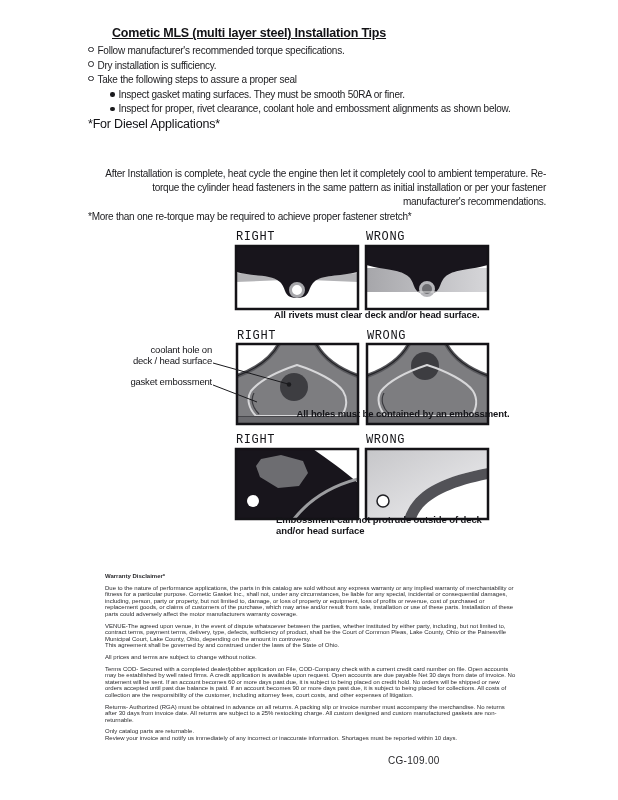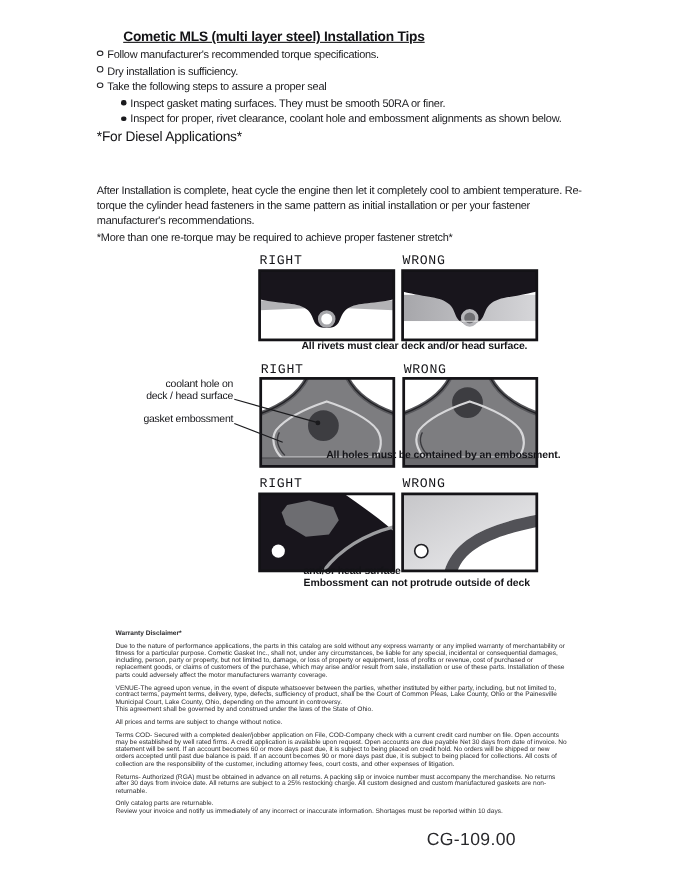--- a/index.html
+++ b/index.html
@@ -18,30 +18,30 @@
     border-radius:50%;margin-right:4px;vertical-align:2px;
   }
   .b2{margin-left:22px;}
   .b2::before{
     content:'';display:inline-block;width:4.5px;height:4.5px;background:#1a1a1d;
     border-radius:50%;margin-right:4px;vertical-align:1px;
   }
   .h2{left:88px;top:117px;font-size:12.5px;font-weight:normal;letter-spacing:-0.2px;color:#131316;}
   .para{left:88px;width:458px;font-size:10px;line-height:14px;letter-spacing:-0.25px;color:#1b1b1e;}
   .p1{top:134px;}
-  .p2{top:167px;}
+  .p2{top:167px;text-align:right;}
   .note{top:210px;}
   .dg-header{width:122px;text-align:left;font-size:12px;letter-spacing:0.6px;color:#141418;font-family:Liberation Mono, monospace;}
   .dg-caption{font-size:9.5px;font-weight:bold;letter-spacing:-0.1px;color:#141418;line-height:10.5px;margin-left:40px;}
   .dg-label{width:102px;text-align:right;font-size:9.5px;letter-spacing:-0.2px;color:#141418;line-height:10.5px;}
   .warranty{left:105px;top:573px;width:412px;font-size:6px;line-height:6.6px;letter-spacing:0;color:#2b2b2e;}
   .warranty .wh{font-weight:bold;margin-bottom:5px;}
   .warranty .wp{margin-bottom:5px;}
   .warranty .wp0{margin-bottom:0;}
-  .footer-code{left:388px;top:755px;font-size:16px;letter-spacing:0.3px;color:#28282b;}
+  .footer-code{left:388px;top:755px;font-size:10px;letter-spacing:0.3px;color:#28282b;}
   svg{display:block;}
 </style>
 </head>
 <body>
 
 <div class="page">
 
   <div class="abs title">Cometic MLS (multi layer steel) Installation Tips</div>
 
   <div class="abs bullets">
@@ -184,22 +184,22 @@
 
   <div class="abs dg-label" style="left:110px;top:345px;">
     <div>coolant hole on</div>
     <div>deck / head surface</div>
   </div>
   <div class="abs dg-label" style="left:110px;top:377px;">gasket embossment</div>
 
   <div class="abs dg-caption" style="left:237px;top:409px;width:252px;text-align:center;">All holes must be contained by an embossment.</div>
 
   <div class="abs dg-caption" style="left:236px;top:515px;">
+    <div>Embossment can not protrude outside of deck</div>
     <div>and/or head surface</div>
-    <div>Embossment can not protrude outside of deck</div>
   </div>
 
   <div class="abs warranty">
     <div class="wh">Warranty Disclaimer*</div>
     <div class="wp">Due to the nature of performance applications, the parts in this catalog are sold without any express warranty or any implied warranty of merchantability or fitness for a particular purpose.  Cometic Gasket Inc., shall not, under any circumstances, be liable for any special, incidental or consequential damages, including, person, party or property, but not limited to, damage, or loss of property or equipment, loss of profits or revenue, cost of purchased or replacement goods, or claims of customers of the purchase, which may arise and/or result from sale, installation or use of these parts.  Installation of these parts could adversely affect the motor manufacturers warranty coverage.</div>
     <div class="wp0">VENUE-The agreed upon venue, in the event of dispute whatsoever between the parties, whether instituted by either party, including, but not limited to, contract terms, payment terms, delivery, type, defects, sufficiency of product, shall be the Court of Common Pleas, Lake County, Ohio or the Painesville Municipal Court, Lake County, Ohio, depending on the amount in controversy.</div>
     <div class="wp">This agreement shall be governed by and construed under the laws of the State of Ohio.</div>
     <div class="wp">All prices and terms are subject to change without notice.</div>
     <div class="wp">Terms COD- Secured with a completed dealer/jobber application on File, COD-Company check with a current credit card number on file.  Open accounts may be established by well rated firms.  A credit application is available upon request.  Open accounts are due payable Net 30 days from date of invoice.  No statement will be sent.  If an account becomes 60 or more days past due, it is subject to being placed on credit hold.  No orders will be shipped or new orders accepted until past due balance is paid.  If an account becomes 90 or more days past due, it is subject to being placed for collections.  All costs of collection are the responsibility of the customer, including attorney fees, court costs, and other expenses of litigation.</div>
     <div class="wp">Returns- Authorized (RGA) must be obtained in advance on all returns.  A packing slip or invoice number must accompany the merchandise.  No returns after 30 days from invoice date.  All returns are subject to a 25% restocking charge.  All custom designed and custom manufactured gaskets are non-returnable.</div>

